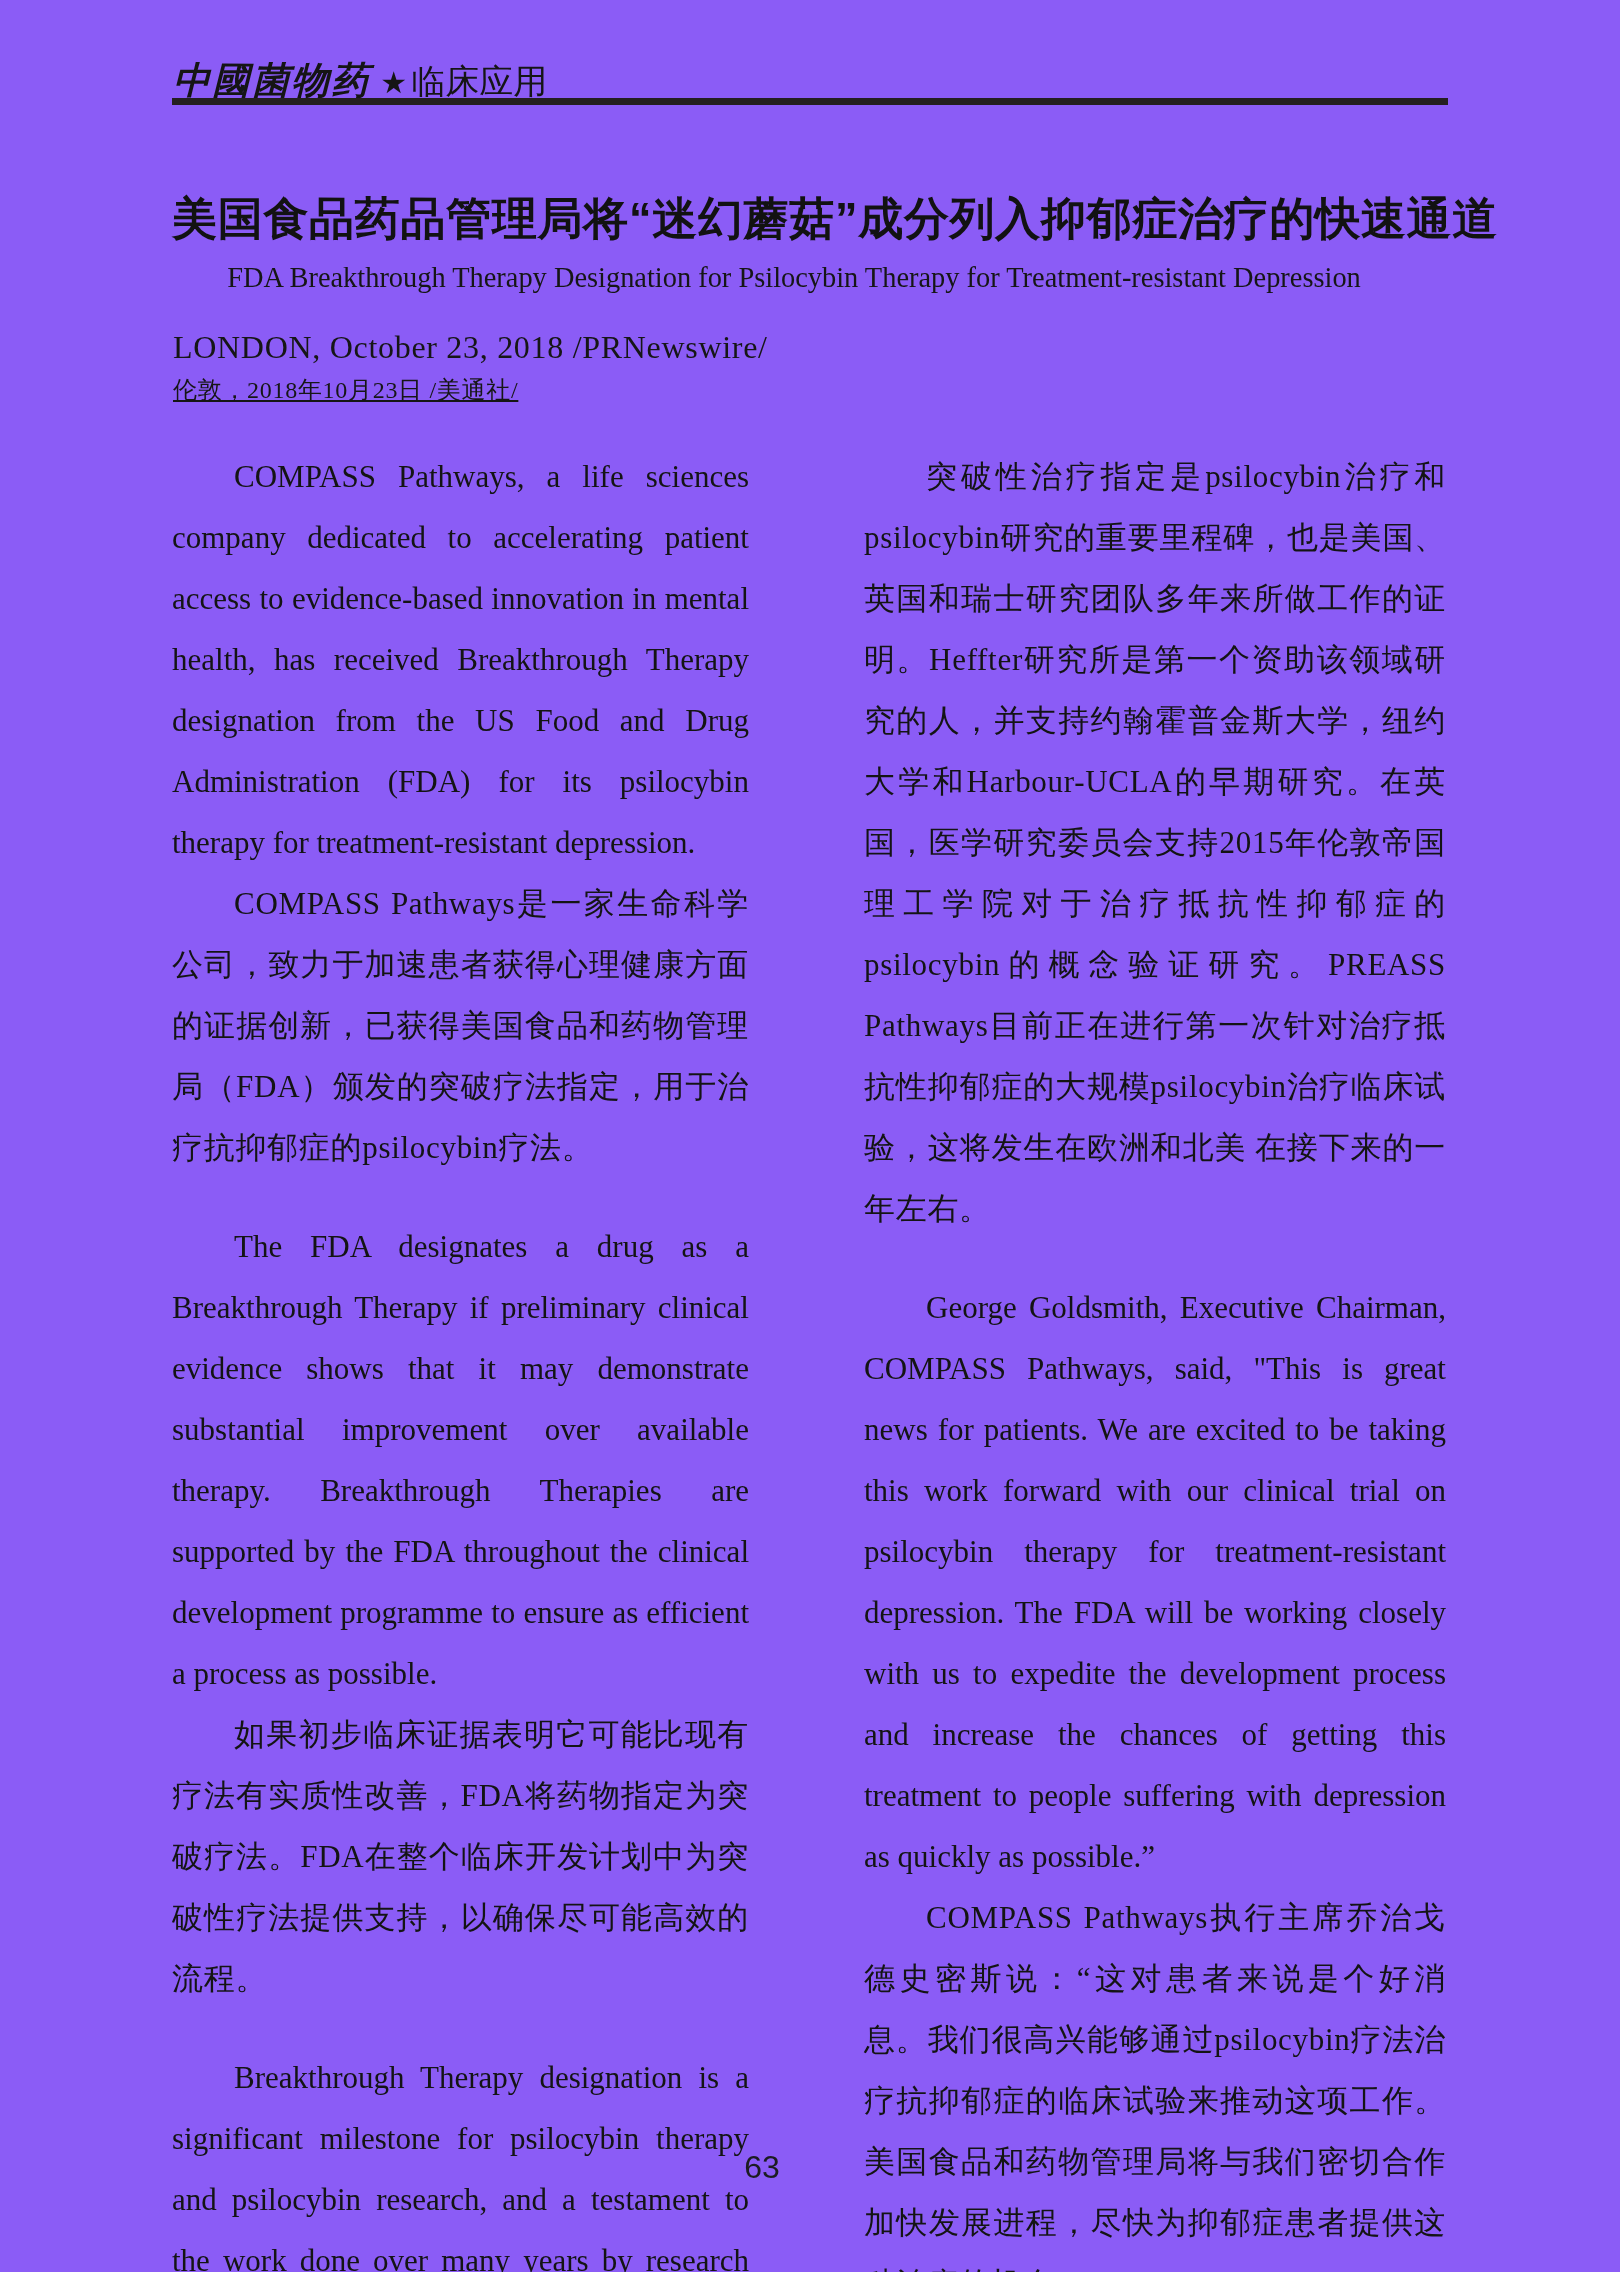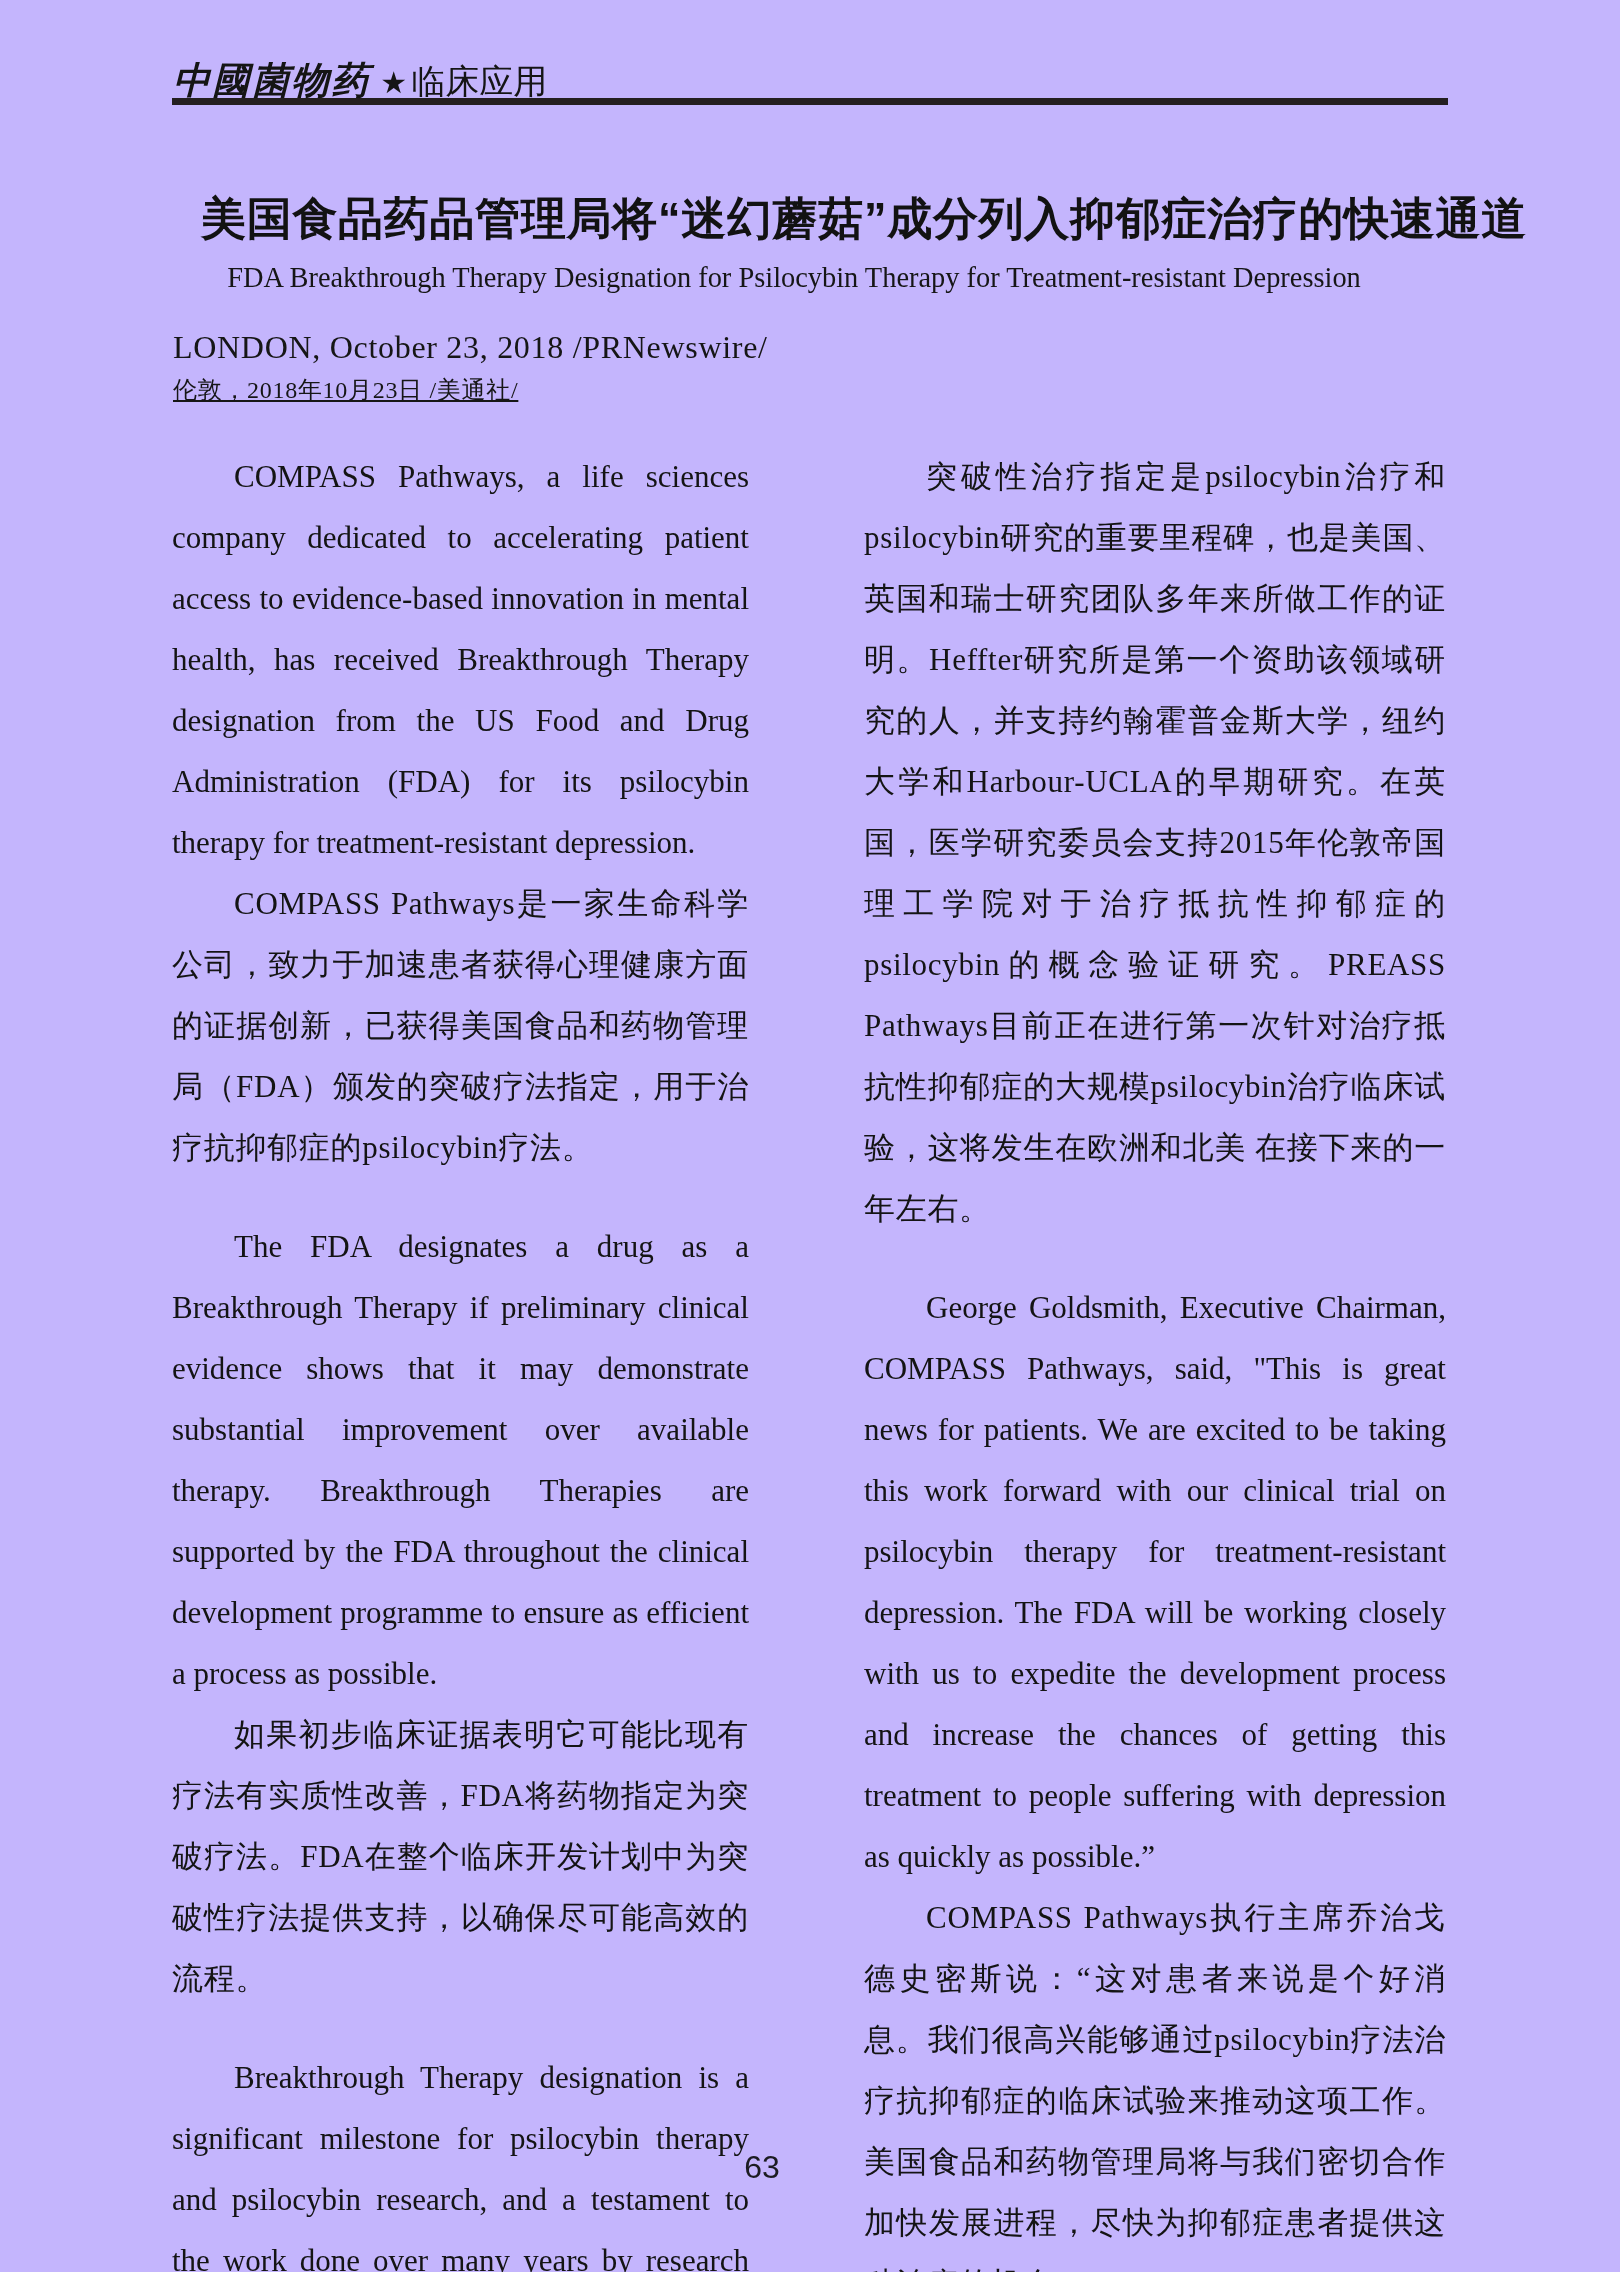--- a/index.html
+++ b/index.html
@@ -1,19 +1,19 @@
 <!DOCTYPE html>
 <html style="font-size:10.6px"><head>
 <meta charset="utf-8">
 <style>
   html,body{margin:0;padding:0;background:#ffffff;}
   .page{
     position:relative;
     width:1620px;height:2273px;
-    background:#c4b5fd;
+    background:#8b5cf6;
     color:#1a1a1a;
     font-family:"Liberation Serif","DejaVu Serif",serif;
     overflow:hidden;
   }
   
   .masthead{
     position:absolute;left:173px;top:56px;
     white-space:nowrap;
   }
   .masthead .logo{
@@ -33,21 +33,20 @@
     position:absolute;left:172px;top:98px;
     width:1276px;height:6.6px;background:#241f20;
   }
   
   .title-zh{
     position:absolute;left:172px;top:192px;width:1276px;
     font-family:"Liberation Sans","DejaVu Sans",sans-serif;
     font-weight:900;font-size:45px;line-height:53px;
     text-align:center;white-space:nowrap;color:#121212;
     letter-spacing:0.7px;
-    margin-left:29px;
   }
   .title-en{
     position:absolute;left:156px;top:259px;width:1276px;
     font-size:28.4px;line-height:37px;text-align:center;
     white-space:nowrap;color:#161616;
   }
   .dateline-en{
     position:absolute;left:173px;top:329px;
     font-size:32px;letter-spacing:0.7px;color:#161616;
   }

